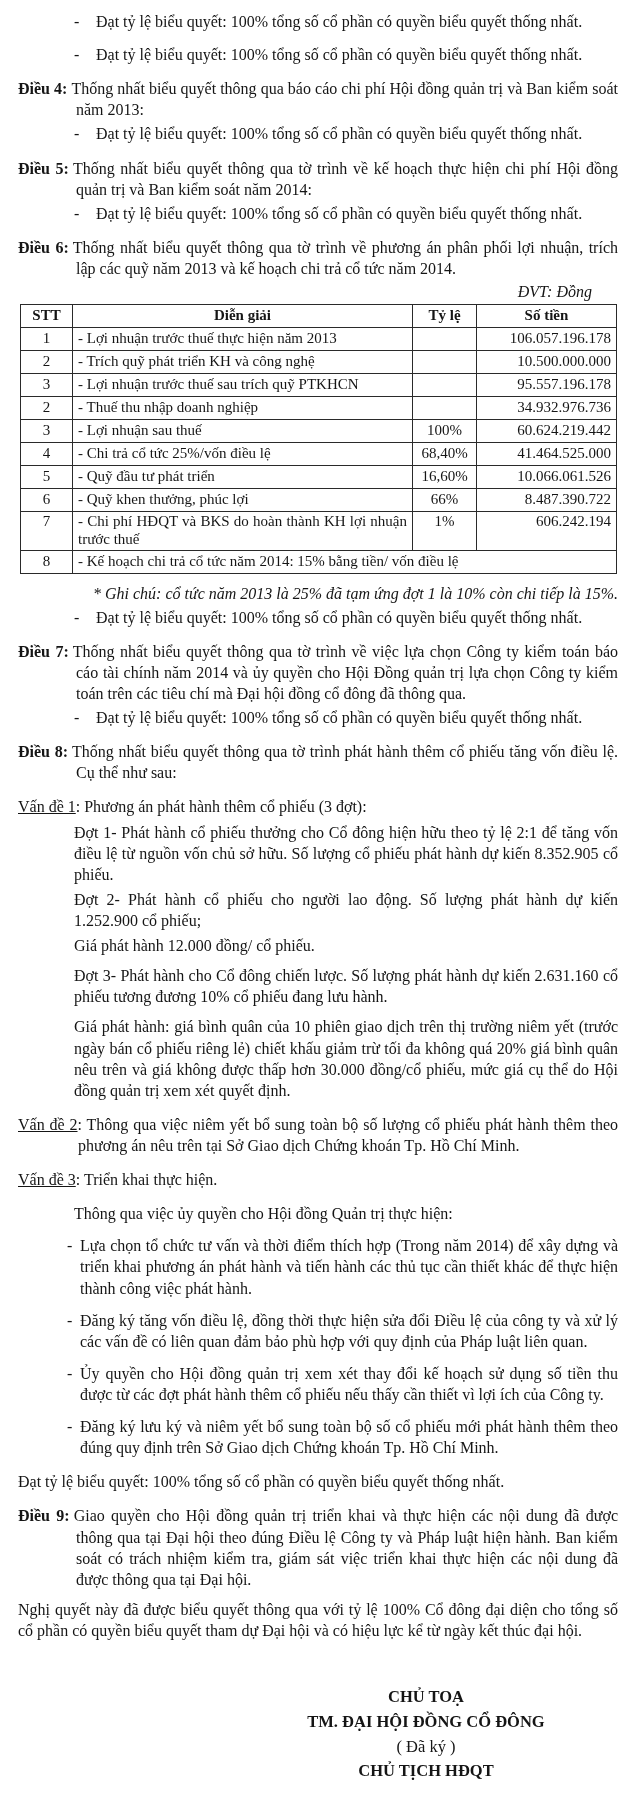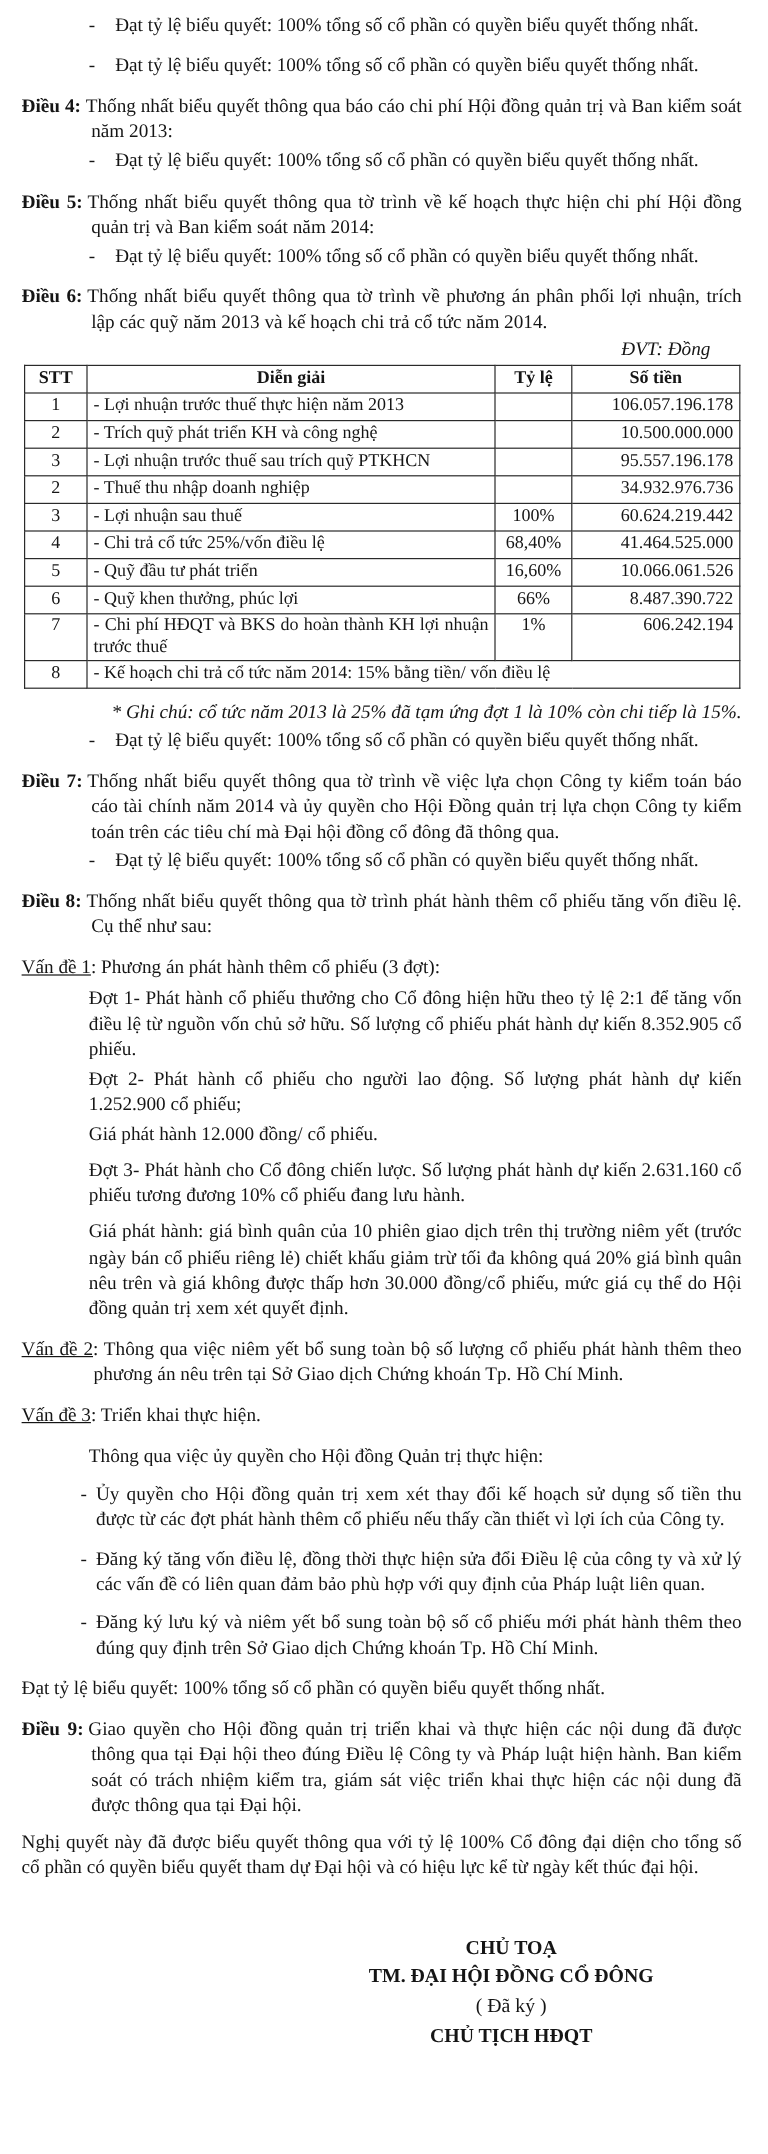--- a/index.html
+++ b/index.html
@@ -250,22 +250,23 @@
   <p class="indent-block">Giá phát hành 12.000 đồng/ cổ phiếu.</p>
   <p class="indent-block mt-lg">Đợt 3- Phát hành cho Cổ đông chiến lược. Số lượng phát hành dự kiến 2.631.160 cổ phiếu tương đương 10% cổ phiếu đang lưu hành.</p>
   <p class="indent-block mt-lg">Giá phát hành: giá bình quân của 10 phiên giao dịch trên thị trường niêm yết (trước ngày bán cổ phiếu riêng lẻ) chiết khấu giảm trừ tối đa không quá 20% giá bình quân nêu trên và giá không được thấp hơn 30.000 đồng/cổ phiếu, mức giá cụ thể do Hội đồng quản trị xem xét quyết định.</p>
 
   <p class="vande"><span class="lbl">Vấn đề 2</span><span>: Thông qua việc niêm yết bổ sung toàn bộ số lượng cổ phiếu phát hành thêm theo phương án nêu trên tại Sở Giao dịch Chứng khoán Tp. Hồ Chí Minh.</span></p>
 
   <p class="vande"><span class="lbl">Vấn đề 3</span><span>:  Triển khai thực hiện.</span></p>
 
   <p class="delegation-intro">Thông qua việc ủy quyền cho Hội đồng Quản trị thực hiện:</p>
 
+  <p class="bullet"><span class="dash">-</span><span>Lựa chọn tổ chức tư vấn và thời điểm thích hợp (Trong năm 2014) để xây dựng và triển khai phương án phát hành và tiến hành các thủ tục cần thiết khác để thực hiện thành công việc phát hành.</span></p>
+  <p class="bullet"><span class="dash">-</span><span>Đăng ký tăng vốn điều lệ, đồng thời thực hiện sửa đổi Điều lệ của công ty và xử lý các vấn đề có liên quan đảm bảo phù hợp với quy định của Pháp luật liên quan.</span></p>
   <p class="bullet"><span class="dash">-</span><span>Ủy quyền cho Hội đồng quản trị xem xét thay đổi kế hoạch sử dụng số tiền thu được từ các đợt phát hành thêm cổ phiếu nếu thấy cần thiết vì lợi ích của Công ty.</span></p>
-  <p class="bullet"><span class="dash">-</span><span>Đăng ký tăng vốn điều lệ, đồng thời thực hiện sửa đổi Điều lệ của công ty và xử lý các vấn đề có liên quan đảm bảo phù hợp với quy định của Pháp luật liên quan.</span></p>
   <p class="bullet"><span class="dash">-</span><span>Đăng ký lưu ký và niêm yết bổ sung toàn bộ số cổ phiếu mới phát hành thêm theo đúng quy định trên Sở Giao dịch Chứng khoán Tp. Hồ Chí Minh.</span></p>
 
   <p class="final-vote">Đạt tỷ lệ biểu quyết: 100% tổng số cổ phần có quyền biểu quyết thống nhất.</p>
 
   <p class="article"><span class="lbl">Điều 9:</span><span>Giao quyền cho Hội đồng quản trị triển khai và thực hiện các nội dung đã được thông qua tại Đại hội theo đúng Điều lệ Công ty và Pháp luật hiện hành. Ban kiểm soát có trách nhiệm kiểm tra, giám sát việc triển khai thực hiện các nội dung đã được thông qua tại Đại hội.</span></p>
 
   <p class="closing">Nghị quyết này đã được biểu quyết thông qua với tỷ lệ 100% Cổ đông đại diện cho tổng số cổ phần có quyền biểu quyết tham dự Đại hội và có hiệu lực kể từ ngày kết thúc đại hội.</p>
 
   <div class="sig">
     <p>CHỦ TOẠ</p>

